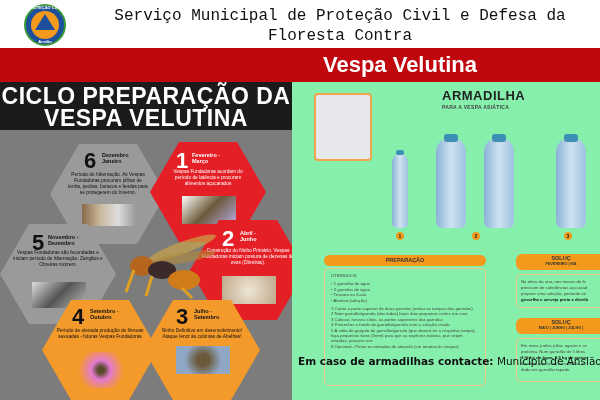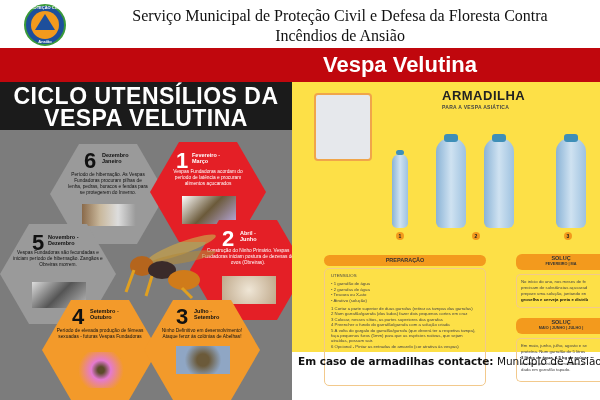--- a/index.html
+++ b/index.html
@@ -3,35 +3,35 @@
 <meta charset="utf-8">
 <style>
 *{box-sizing:border-box;margin:0;padding:0}
 body{width:600px;height:400px;overflow:hidden;background:#fff;font-family:"Liberation Sans",sans-serif;position:relative}
 .hdr{position:absolute;left:0;top:0;width:600px;height:48px;background:#fff}
 .logo{position:absolute;left:24px;top:4px;width:42px;height:42px;border-radius:50%;background:#1d4f9c;border:2px solid #3a9a3a}
 .logo .ring{position:absolute;left:5px;top:5px;width:28px;height:28px;border-radius:50%;background:#f39a1d}
 .logo .tri{position:absolute;left:9px;top:8px;width:0;height:0;border-left:10px solid transparent;border-right:10px solid transparent;border-bottom:16px solid #1d4f9c}
 .logo .t1{position:absolute;left:2px;top:-1px;width:34px;font-size:4px;color:#fff;text-align:center;font-weight:bold}
 .logo .t2{position:absolute;left:0;bottom:0;width:38px;font-size:4px;color:#fff;text-align:center;font-weight:bold}
-.htitle{position:absolute;left:100px;width:480px;top:6px;text-align:center;font-family:Liberation Serif, serif;font-size:16px;line-height:20px;color:#111}
+.htitle{position:absolute;left:100px;width:480px;top:6px;text-align:center;font-family:Liberation Mono, monospace;font-size:16px;line-height:20px;color:#111}
 .banner{position:absolute;left:0;top:48px;width:600px;height:34px;background:#c0070d}
 .banner span{position:absolute;left:250px;width:300px;top:4px;text-align:center;color:#fff;font-weight:bold;font-size:22px}
 .left{position:absolute;left:0;top:82px;width:292px;height:318px;background:#7c7c7c}
 .lhead{position:absolute;left:0;top:0;width:292px;height:48px;background:#1b1b1b;color:#fff;font-weight:bold;font-size:23px;line-height:22px;text-align:center;padding-top:3px;letter-spacing:.5px}
 .hex{position:absolute;width:116px;height:100px;clip-path:polygon(25% 0,75% 0,100% 50%,75% 100%,25% 100%,0 50%)}
 .hex .num{position:absolute;font-weight:900;font-size:22px;line-height:22px}
 .hex .per{position:absolute;font-size:5.5px;font-weight:bold;line-height:6px}
 .hex .txt{position:absolute;left:18px;right:18px;font-size:4.8px;line-height:6px;text-align:center}
 .hex .img{position:absolute;left:32px;width:54px;height:22px}
 .gray{background:#9a9a9a;color:#111}
 .red{background:#e41f26;color:#fff}
 .orange{background:#f39a2a;color:#111}
 .wasp{position:absolute;left:112px;top:148px;width:110px;height:70px}
-.right{position:absolute;left:292px;top:82px;width:308px;height:270px;background:#fde047}
+.right{position:absolute;left:292px;top:82px;width:308px;height:318px;background:#86efac}
 .arm{position:absolute;left:150px;top:6px;font-weight:900;font-size:13px;color:#222;letter-spacing:.5px}
 .arms{position:absolute;left:150px;top:22px;font-size:5px;color:#444;font-weight:bold;letter-spacing:.3px}
 .photo{position:absolute;left:22px;top:11px;width:58px;height:68px;border:2px solid #f0a54a;border-radius:4px;background:#e6e8ec}
 .bottle{position:absolute;background:linear-gradient(90deg,#8ab3d6,#cfe2f1,#9ec2e0);border-radius:10px 10px 6px 6px}
 .cap{position:absolute;background:#3e8fb8;border-radius:3px}
 .step{position:absolute;width:8px;height:8px;border-radius:50%;background:#f39a1d;font-size:5px;color:#222;text-align:center;line-height:8px;font-weight:bold}
 .prep{position:absolute;left:32px;top:173px;width:162px;height:11px;background:#f39a1d;border-radius:6px;color:#333;font-size:5.5px;font-weight:bold;text-align:center;line-height:11px}
 .prepbox{position:absolute;left:32px;top:186px;width:162px;height:118px;border:1px solid #f2c98c;border-radius:5px;padding:4px 6px;font-size:4.3px;line-height:5.4px;color:#444}
 .prepbox .sec{margin-top:3px}
 .sol{position:absolute;left:224px;width:90px;height:16px;background:#f39a1d;border-radius:6px 0 0 6px;color:#333;font-size:5.5px;font-weight:bold;text-align:center;line-height:7px;padding-top:1px}
@@ -56,21 +56,21 @@
     <div>Incêndios de Ansião</div>
   </div>
 </div>
 
 <div class="banner">
   <span>Vespa Velutina</span>
 </div>
 
 <div class="left">
   <div class="lhead">
-    <div>CICLO UTENSÍLIOS DA</div>
+    <div>CICLO PREPARAÇÃO DA</div>
     <div>VESPA VELUTINA</div>
   </div>
 
   <div class="hex gray" style="left:50px;top:62px">
     <div class="num" style="left:34px;top:6px">6</div>
     <div class="per" style="left:52px;top:8px;width:30px">Dezembro Janeiro</div>
     <div class="txt" style="top:28px">Período de hibernação. As Vespas Fundadoras procuram pilhas de lenha, pedras, buracos e fendas para se protegerem do Inverno.</div>
     <div class="img" style="top:60px;background:linear-gradient(90deg,#8a6a4a,#c9b89c,#ddd,#999)"></div>
   </div>
 

